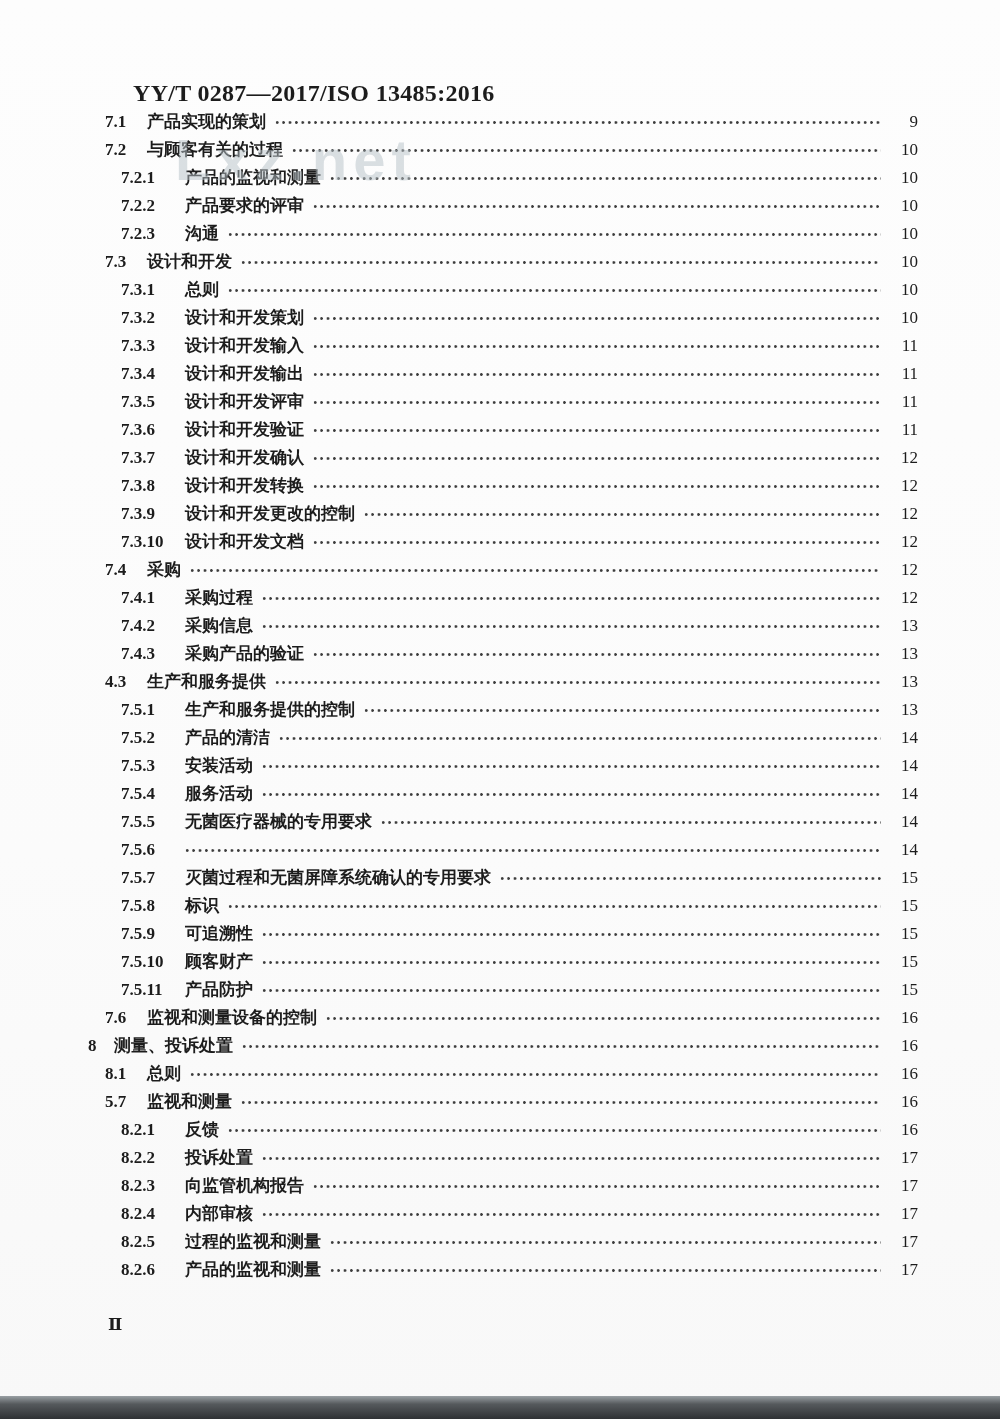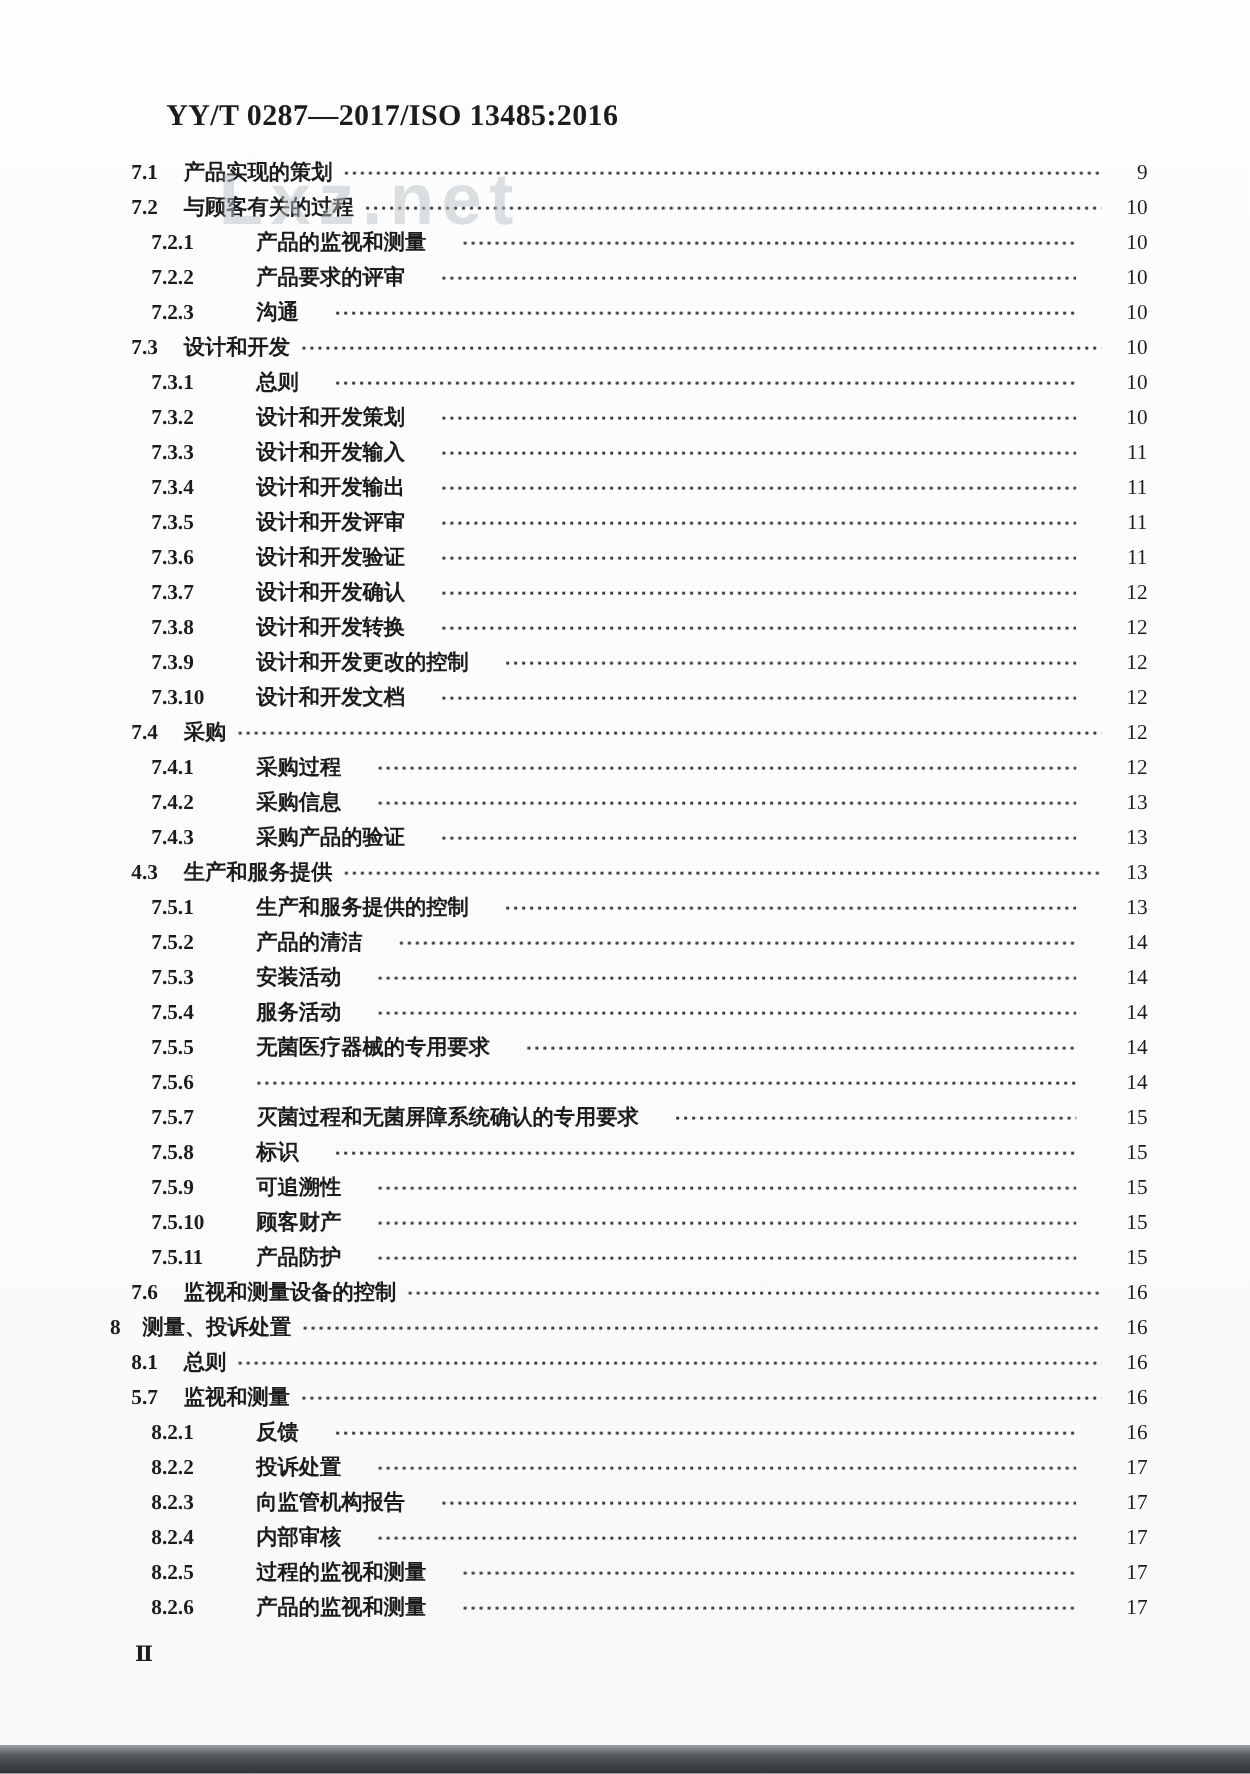--- a/index.html
+++ b/index.html
@@ -35,21 +35,21 @@
     font-size: 58px;
     font-weight: bold;
     letter-spacing: 6px;
     color: #b7c2c8;
     opacity: 0.5;
     pointer-events: none;
     z-index: 5;
   }
   .toc {
     position: absolute;
-    top: 124px;
+    top: 108px;
     left: 88px;
     right: 82px;
     z-index: 2;
   }
   .toc-row {
     display: flex;
     align-items: baseline;
     height: 28px;
     font-size: 17px;
     line-height: 28px;
@@ -78,21 +78,21 @@
   .toc-row .pg {
     flex: none;
     width: 28px;
     text-align: right;
     font-size: 17px;
   }
   .lvl0 { padding-left: 0; }
   .lvl0 .num { width: 26px; }
   .lvl1 { padding-left: 17px; }
   .lvl1 .num { width: 42px; }
-  .lvl2 { padding-left: 33px; gap: 20px; }
+  .lvl2 { padding-left: 33px; }
   .lvl2 .num { width: 64px; }
   .doc-footer {
     position: absolute;
     top: 1314px;
     left: 108px;
     font-size: 17px;
     font-weight: 600;
   }
   .bottom-bar {
     position: absolute;

